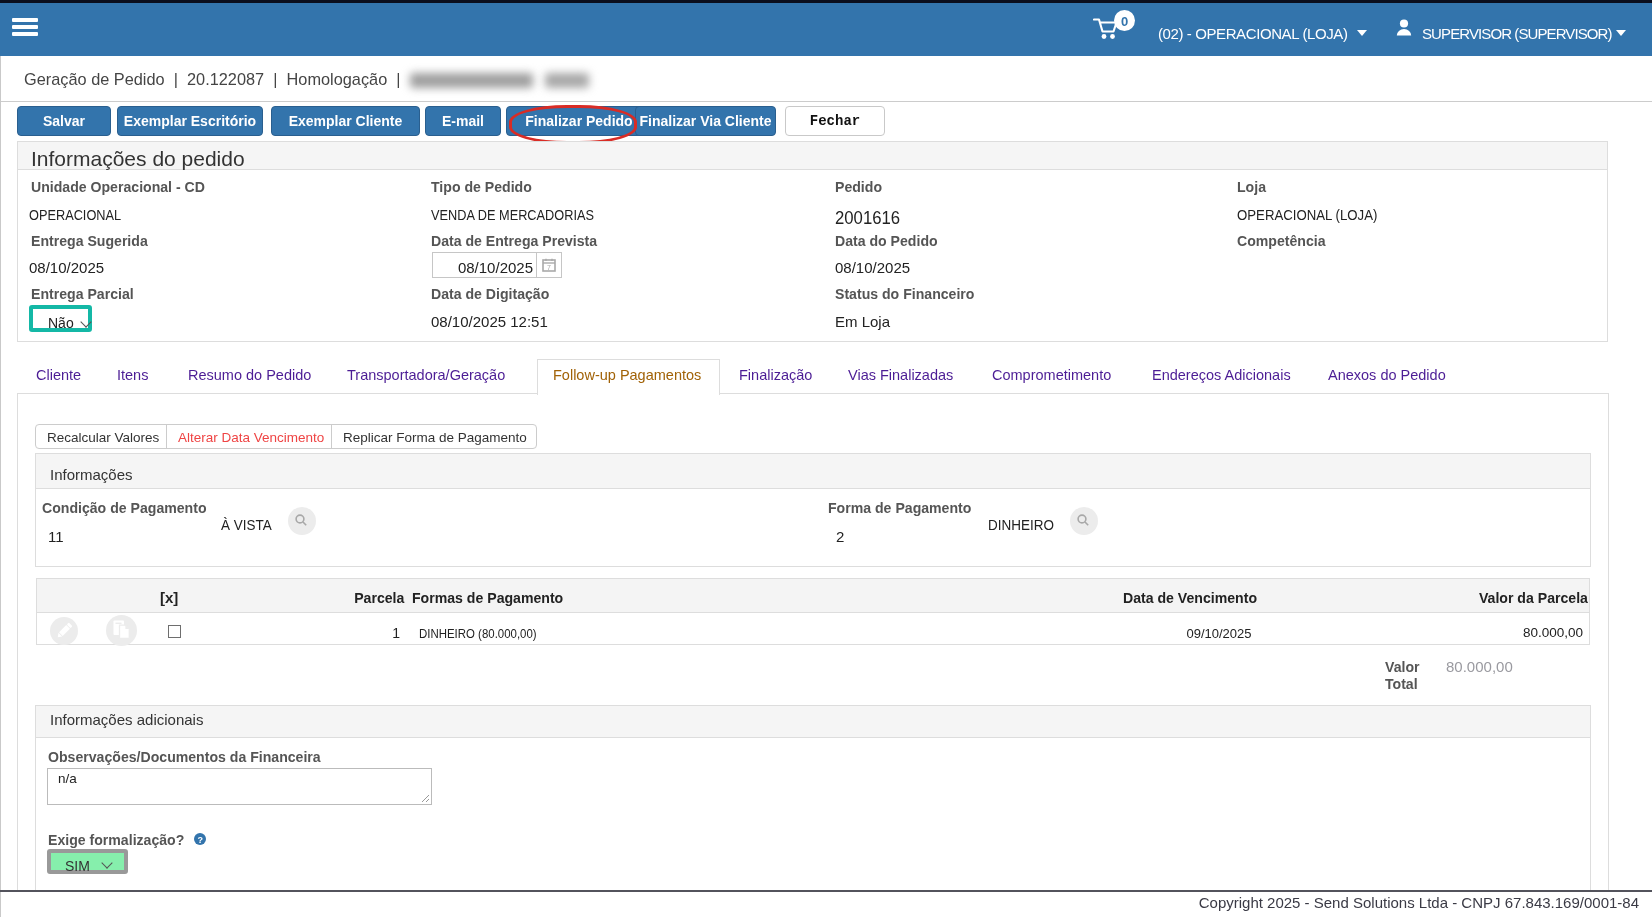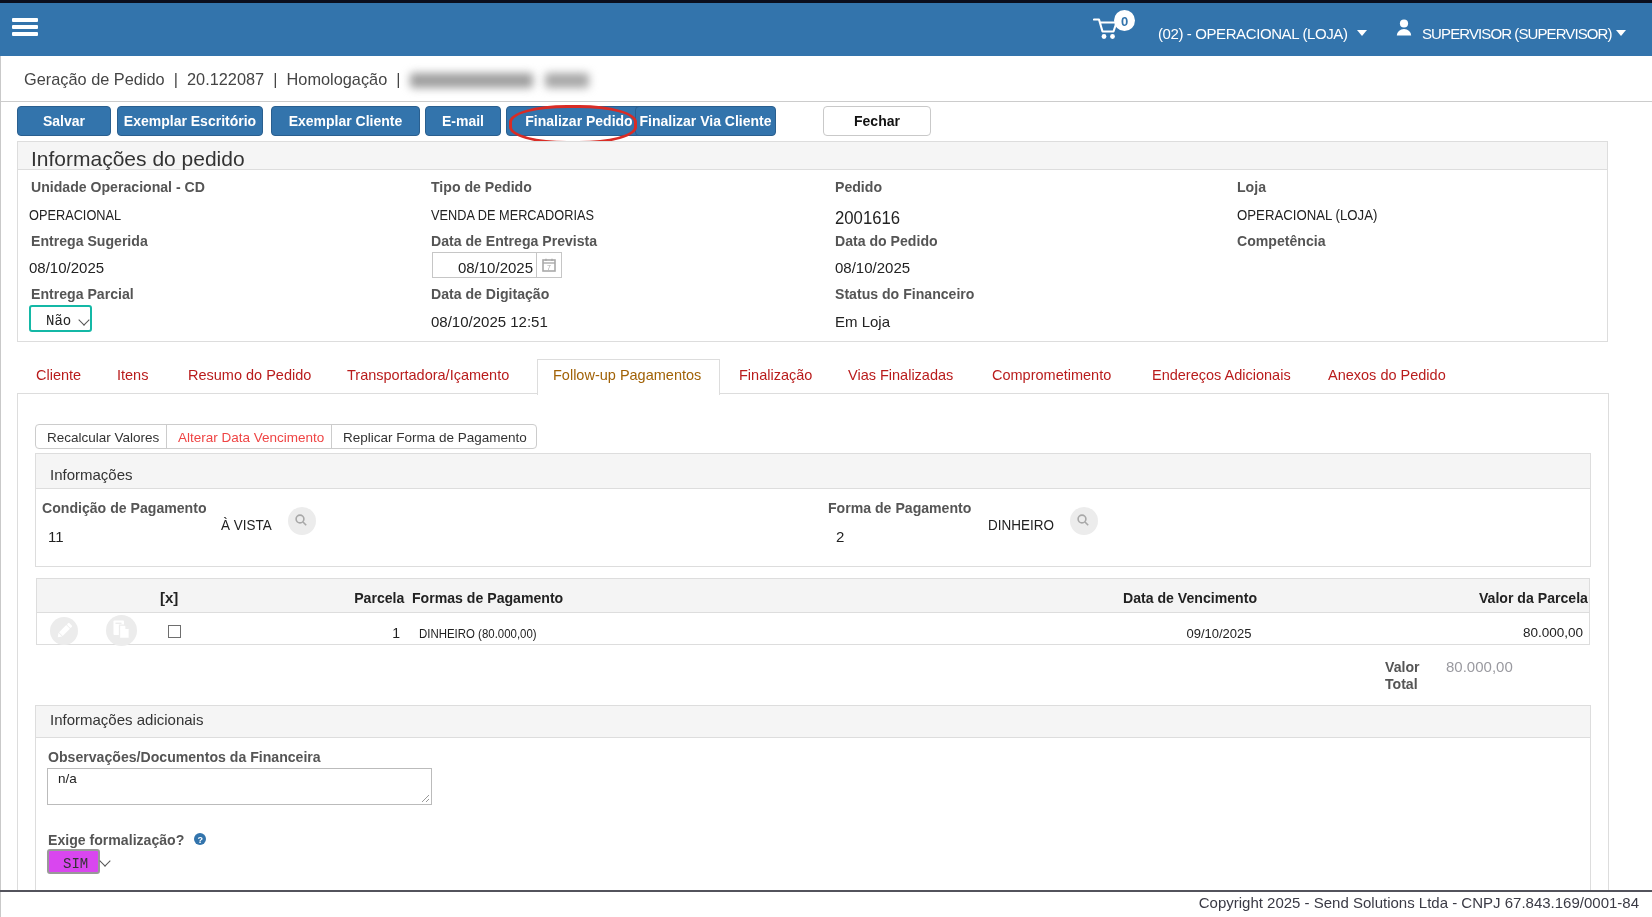--- a/index.html
+++ b/index.html
@@ -1,30 +1,30 @@
 <!DOCTYPE html>
 <html><head>
 <meta charset="utf-8">
 <style>
 html,body{margin:0;padding:0;background:#fff;}
 #page{position:relative;width:1652px;height:917px;overflow:hidden;background:#fff;
   font-family:"Liberation Sans",sans-serif;}
 .t{position:absolute;white-space:nowrap;line-height:1;color:#222;}
 .lb{font-weight:bold;color:#555;}
-.blue{color:#b91c1c;}
+.blue{color:#4c1d95;}
 .v{transform:scaleX(0.85);transform-origin:0 50%;}
 .v88{transform:scaleX(0.88);transform-origin:0 50%;}
 .v93{transform:scaleX(0.93);transform-origin:0 50%;}
 .lb{transform:scaleX(0.94);transform-origin:0 50%;}
 .bb{position:absolute;top:106px;height:30px;box-sizing:border-box;background:#3374ac;border:1px solid #2a5f8f;
   border-radius:4px;color:#fff;font-weight:bold;font-size:14px;text-align:center;line-height:28px;}
 .wb{background:#fff;border:1px solid #c9c9c9;color:#111;}
 .panel{position:absolute;box-sizing:border-box;border:1px solid #ddd;background:#fff;}
 .phead{position:absolute;left:0;top:0;right:0;height:31px;background:#f5f5f5;border-bottom:1px solid #ddd;}
-.sel{position:absolute;box-sizing:border-box;background:#fff;border:2px solid #14b8a6;border-radius:3px;font-family:Liberation Mono, monospace;}
+.sel{position:absolute;box-sizing:border-box;background:#fff;border:4px solid #14b8a6;border-radius:3px;}
 .chev{position:absolute;width:7px;height:7px;border-right:1.6px solid #555;border-bottom:1.6px solid #555;transform:rotate(45deg);}
 .circ{position:absolute;border-radius:50%;background:#ececec;}
 </style>
 </head>
 <body>
 <div id="page">
 
   <div style="position:absolute;left:0;top:0;width:1652px;height:3px;background:#0b0e1d;"></div>
 
   <div id="hdr" style="position:absolute;left:0;top:3px;width:1652px;height:53px;background:#3374ac;">
@@ -54,21 +54,21 @@
   <div style="position:absolute;left:0;top:101px;width:1652px;height:1px;background:#ccc;"></div>
 
   <div style="position:absolute;left:0;top:56px;width:1px;height:861px;background:#c9c9c9;"></div>
 
   <div class="bb" style="left:17px;width:94px;">Salvar</div>
   <div class="bb" style="left:117px;width:146px;">Exemplar Escritório</div>
   <div class="bb" style="left:271px;width:149px;">Exemplar Cliente</div>
   <div class="bb" style="left:425px;width:76px;">E-mail</div>
   <div class="bb" style="left:506px;width:146px;">Finalizar Pedido</div>
   <div class="bb" style="left:635px;width:141px;">Finalizar Via Cliente</div>
-  <div class="bb wb" style="left:823px;width:108px;">Fechar</div>
+  <div class="bb wb" style="left:785px;width:100px;font-family:Liberation Mono, monospace;">Fechar</div>
   <div style="position:absolute;left:509px;top:105px;width:122px;height:33px;border:3px solid #d92c25;border-radius:58px/17px;"></div>
 
   <div class="panel" style="left:17px;top:141px;width:1591px;height:201px;">
     <div class="phead" style="height:27px;"></div>
   </div>
   <div class="t" style="left:31px;top:148px;font-size:21px;color:#333;text-align:center;">Informações do pedido</div>
 
   <div class="t lb" style="left:31px;top:179px;font-size:15px;">Unidade Operacional - CD</div>
   <div class="t v" style="left:29px;top:207px;font-size:15px;">OPERACIONAL</div>
   <div class="t lb" style="left:31px;top:233px;font-size:15px;">Entrega Sugerida</div>
@@ -107,21 +107,21 @@
   <div class="t v88" style="left:1237px;top:207px;font-size:15px;">OPERACIONAL (LOJA)</div>
   <div class="t lb" style="left:1237px;top:233px;font-size:15px;">Competência</div>
 
   <div class="panel" style="left:17px;top:393px;width:1592px;height:497px;border-bottom:none;"></div>
 
   <div style="position:absolute;left:537px;top:359px;width:183px;height:36px;box-sizing:border-box;background:#fff;border:1px solid #ddd;border-bottom:none;"></div>
 
   <div class="t blue" style="left:36px;top:368px;font-size:14.5px;">Cliente</div>
   <div class="t blue" style="left:117px;top:368px;font-size:14.5px;">Itens</div>
   <div class="t blue" style="left:188px;top:368px;font-size:14.5px;">Resumo do Pedido</div>
-  <div class="t blue" style="left:347px;top:368px;font-size:14.5px;">Transportadora/Içamento</div>
+  <div class="t blue" style="left:347px;top:368px;font-size:14.5px;">Transportadora/Geração</div>
   <div class="t" style="left:553px;top:368px;font-size:14.5px;color:#a16207;">Follow-up Pagamentos</div>
   <div class="t blue" style="left:739px;top:368px;font-size:14.5px;">Finalização</div>
   <div class="t blue" style="left:848px;top:368px;font-size:14.5px;">Vias Finalizadas</div>
   <div class="t blue" style="left:992px;top:368px;font-size:14.5px;">Comprometimento</div>
   <div class="t blue" style="left:1152px;top:368px;font-size:14.5px;">Endereços Adicionais</div>
   <div class="t blue" style="left:1328px;top:368px;font-size:14.5px;text-align:center;">Anexos do Pedido</div>
 
   <div style="position:absolute;left:35px;top:424px;height:25px;box-sizing:border-box;border:1px solid #ccc;border-radius:4px;background:#fff;width:502px;"></div>
   <div style="position:absolute;left:166px;top:424px;width:1px;height:25px;background:#ccc;"></div>
   <div style="position:absolute;left:331px;top:424px;width:1px;height:25px;background:#ccc;"></div>
@@ -196,20 +196,20 @@
   <div style="position:absolute;left:47px;top:768px;width:385px;height:37px;box-sizing:border-box;border:1px solid #bbb;background:#fff;">
     <svg width="9" height="9" style="position:absolute;right:1px;bottom:1px;" viewBox="0 0 9 9">
       <line x1="8" y1="1" x2="1" y2="8" stroke="#999" stroke-width="1"></line>
       <line x1="8" y1="5" x2="5" y2="8" stroke="#999" stroke-width="1"></line>
     </svg>
   </div>
   <div class="t" style="left:58px;top:772px;font-size:13.5px;">n/a</div>
   <div class="t lb" style="left:48px;top:832px;font-size:15px;">Exige formalização?</div>
   <div style="position:absolute;left:194px;top:833px;width:12px;height:12px;border-radius:50%;background:#3374ac;"></div>
   <div class="t" style="left:197.5px;top:836px;font-size:9px;color:#fff;font-weight:bold;">?</div>
-  <div class="sel" style="left:47px;top:849px;width:53px;height:25px;background:#d946ef;border-color:#999;">
+  <div class="sel" style="left:47px;top:849px;width:81px;height:25px;background:#86efac;border-color:#999;">
     <span class="t" style="left:14px;top:6px;font-size:14px;color:#333;">SIM</span>
     <div class="chev" style="left:52px;top:6px;border-color:#555;"></div>
   </div>
 
   <div style="position:absolute;left:0;top:890px;width:1652px;height:2px;background:#53535c;"></div>
   <div class="t" style="right:13px;top:895px;font-size:15px;color:#3a3a45;">Copyright 2025 - Send Solutions Ltda - CNPJ 67.843.169/0001-84</div>
 </div>
 
 </body></html>

